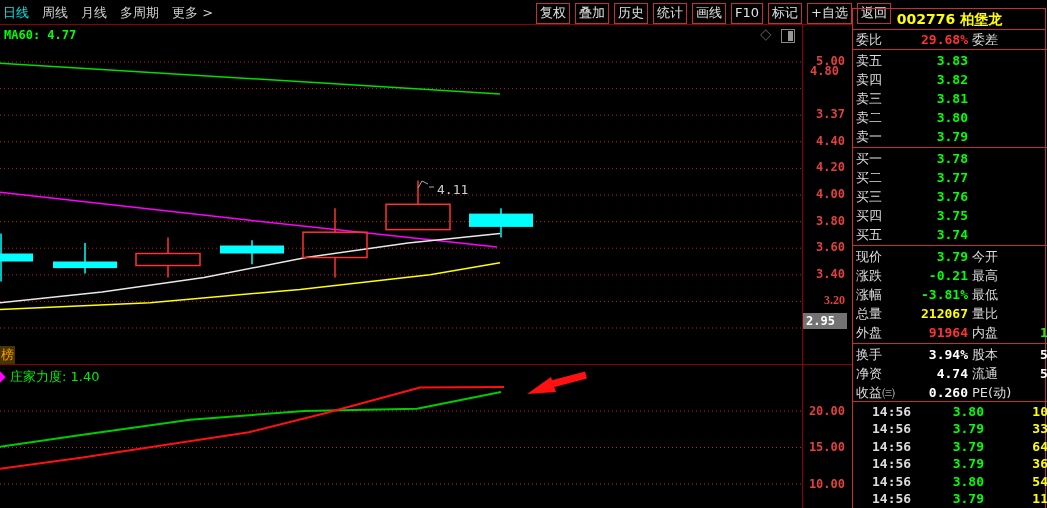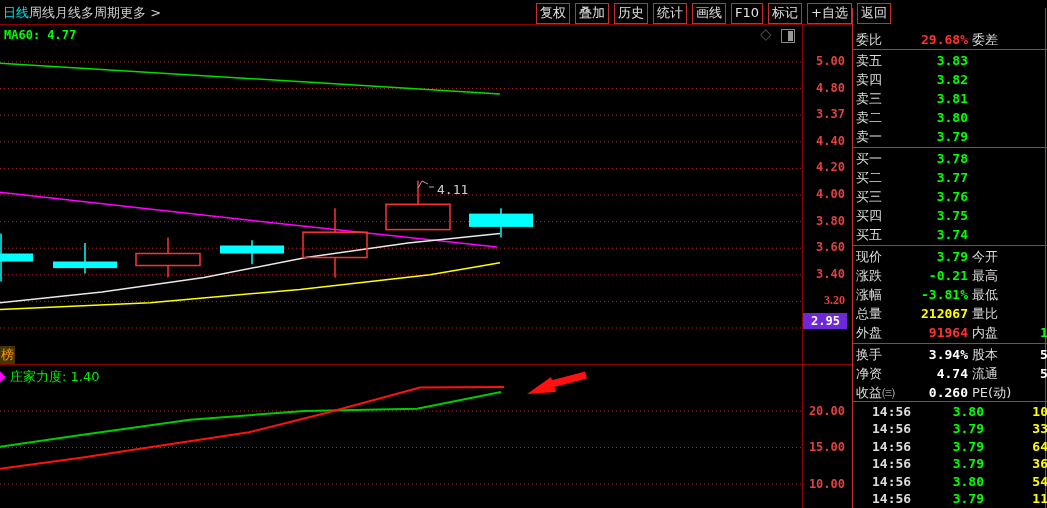--- a/index.html
+++ b/index.html
@@ -1,38 +1,38 @@
 <!DOCTYPE html>
 <html><head>
 <meta charset="utf-8">
 <style>
   html,body{margin:0;padding:0;background:#000;}
   .screen{position:relative;width:1047px;height:508px;background:#000;overflow:hidden;
           font-family:"DejaVu Sans",sans-serif;}
   .num{font-family:"DejaVu Sans Mono",monospace;font-weight:bold;}
   
-  .menu-left{position:absolute;left:3px;top:3px;height:20px;display:flex;align-items:center;}
+  .menu-left{position:absolute;left:3px;top:3px;height:20px;display:flex;gap:13px;align-items:center;}
   .menu-item{font-size:13px;color:#d0d0d0;white-space:nowrap;cursor:default;}
   .menu-item.active{color:#00e5e5;}
   .btn-row{position:absolute;left:536px;top:3px;height:21px;display:flex;gap:5px;}
   .tbtn{border:1px solid #c23030;color:#e0e0e0;font-size:13px;line-height:18px;
         padding:0 3px;background:#000;white-space:nowrap;}
   
   .hline,.vline{position:absolute;background:#8b0000;}
   .pline{position:absolute;background:#c23030;}
   
   .title-box{position:absolute;left:853px;top:8px;width:193px;height:20px;
              border-top:1px solid #c23030;border-bottom:1px solid #c23030;
              color:#ffff00;font-size:14px;font-weight:bold;text-align:center;line-height:20px;}
   
   .ma-label{position:absolute;left:4px;top:28px;color:#00ff00;font-size:12px;}
   .axis-label{position:absolute;left:804px;width:41px;text-align:right;color:#e04040;
               font-size:12px;height:14px;}
-  .low-marker{position:absolute;left:803px;top:313px;width:44px;height:16px;background:#6d28d9;
-              color:#fff;font-size:12px;line-height:16px;padding-left:8px;box-sizing:border-box;}
+  .low-marker{position:absolute;left:803px;top:313px;width:44px;height:16px;background:#737373;
+              color:#fff;font-size:12px;line-height:16px;padding-left:3px;box-sizing:border-box;}
   .corner-diamond{position:absolute;left:760px;top:25px;color:#555;font-size:15px;}
   .corner-panel-icon{position:absolute;left:781px;top:29px;width:12px;height:12px;border:1px solid #888;}
   .corner-panel-icon div{position:absolute;right:1px;top:1px;bottom:1px;width:5px;background:#999;}
   .zjld-label{position:absolute;left:10px;top:368px;color:#00ee00;font-size:13px;}
   .side-tab{position:absolute;left:0;top:346px;color:#ff9900;font-size:13px;background:#463500;
             padding:0 1px;}
   .panel-marker{position:absolute;left:-4px;top:373px;width:8px;height:8px;background:#ff00ff;
                 transform:rotate(45deg);}
   svg{position:absolute;display:block;}
   
@@ -69,20 +69,21 @@
     <span class="tbtn">叠加</span>
     <span class="tbtn">历史</span>
     <span class="tbtn">统计</span>
     <span class="tbtn">画线</span>
     <span class="tbtn">F10</span>
     <span class="tbtn">标记</span>
     <span class="tbtn">+自选</span>
     <span class="tbtn">返回</span>
   </div>
 
+  <div class="title-box">002776 柏堡龙</div>
 
   <div class="hline" style="left:0;top:24px;width:853px;height:1px;"></div>
   <div class="hline" style="left:0;top:364px;width:852px;height:1px;"></div>
   <div class="hline" style="left:802px;top:25px;width:1px;height:483px;"></div>
   <div class="pline" style="left:852px;top:8px;width:1px;height:500px;"></div>
   <div class="pline" style="left:1045px;top:8px;width:1px;height:500px;"></div>
 
   <div class="ma-label num">MA60: 4.77</div>
   <span class="corner-diamond">◇</span>
   <div class="corner-panel-icon">
@@ -120,21 +121,21 @@
       <line x1="418" y1="204.6" x2="418" y2="204.6" stroke="#ff3232" stroke-width="1.5"></line>
       <rect x="386" y="179.3" width="64" height="25.299999999999983" fill="none" stroke="#ff3232" stroke-width="1.5"></rect>
       <line x1="501" y1="183.3" x2="501" y2="212.6" stroke="#00ffff" stroke-width="1.5"></line>
       <rect x="469" y="188.6" width="64" height="13.300000000000011" fill="#00ffff"></rect>
       <polyline points="418,163 422,156 428,159" fill="none" stroke="#aaaaaa"></polyline>
       <line x1="429" y1="162" x2="434" y2="162" stroke="#aaaaaa"></line>
       <text x="437" y="169" fill="#cccccc" font-size="13" font-family="DejaVu Sans Mono, monospace">4.11</text>
     </svg>
 
   <div class="axis-label num" style="top:54px;">5.00</div>
-  <div class="axis-label num" style="top:81px;">4.80</div>
+  <div class="axis-label num" style="top:64px;text-align:center;">4.80</div>
   <div class="axis-label num" style="top:107px;">3.37</div>
   <div class="axis-label num" style="top:134px;">4.40</div>
   <div class="axis-label num" style="top:160px;">4.20</div>
   <div class="axis-label num" style="top:187px;">4.00</div>
   <div class="axis-label num" style="top:214px;">3.80</div>
   <div class="axis-label num" style="top:240px;">3.60</div>
   <div class="axis-label num" style="top:267px;">3.40</div>
   <div class="axis-label num" style="top:293px;font-family:Liberation Serif, serif;">3.20</div>
   <div class="low-marker num">2.95</div>
 

